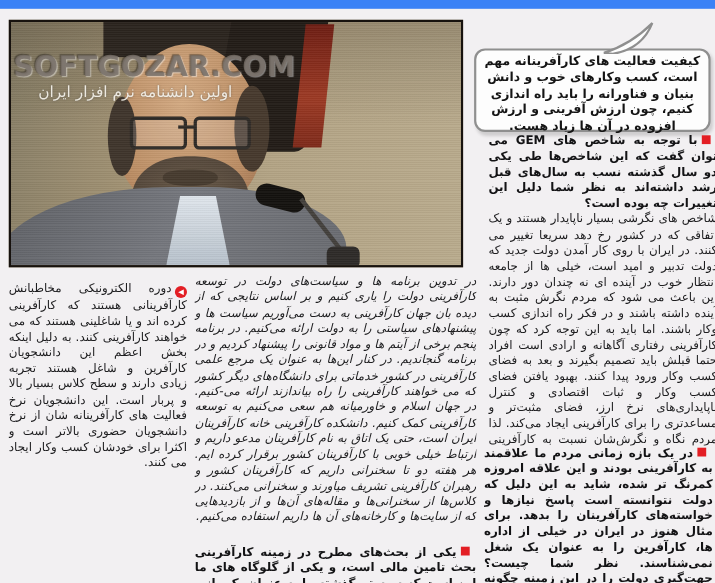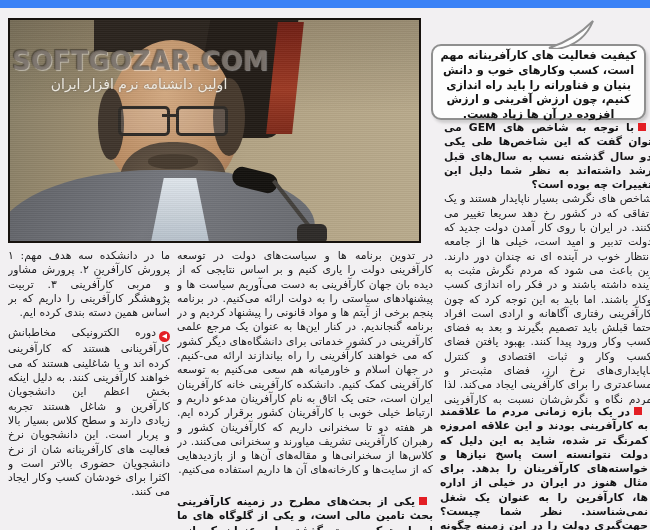--- a/index.html
+++ b/index.html
@@ -35,21 +35,21 @@
         clip-path:polygon(22% 0,78% 0,100% 100%,0 100%);}
   .mic-head{left:222px;top:150px;width:46px;height:20px;border-radius:10px;background:#14120f;
         transform:rotate(14deg);}
   .mic-stem{left:262px;top:162px;width:4px;height:78px;background:#43403c;
         transform:rotate(-38deg);transform-origin:top left;}
   .mic-base{left:287px;top:204px;width:30px;height:20px;border-radius:6px;background:#2e2b28;}
   .grain{inset:0;background-image:repeating-linear-gradient(0deg,rgba(255,255,255,.035) 0 1px,rgba(0,0,0,.035) 1px 2px);}
   .wm-title{left:2px;top:26px;width:100%;font-weight:800;font-size:26px;letter-spacing:0;
         color:rgba(118,110,102,.82);white-space:nowrap;
         text-shadow:1px 1px 1px rgba(255,255,255,.45),-1px -1px 1px rgba(40,35,30,.5);}
-  .wm-sub{left:20px;top:56px;width:218px;direction:rtl;text-align:center;font-size:14px;
+  .wm-sub{left:4px;top:56px;width:218px;direction:rtl;text-align:center;font-size:14px;
         color:rgba(246,243,236,.92);text-shadow:0 0 2px rgba(80,75,70,.65);}
 
   
   .bubble{position:absolute;left:431px;top:36px;width:211px;height:72px;background:#fdfdfd;
         border:2px solid #8f8f8f;border-radius:10px;box-shadow:2px 3px 3px rgba(0,0,0,.15);}
   .bubble-text{padding:3px 7px;direction:rtl;text-align:center;font-weight:700;font-size:11.3px;
         line-height:14.8px;color:#141414;}
   .tail{position:absolute;top:-27px;left:112px;}
 
   
@@ -57,21 +57,21 @@
        color:#1d1d1f;overflow:hidden;}
   .col p{margin:0;}
   .q{font-weight:700;color:#131315;text-indent:6px;}
   .sq{display:inline-block;width:8px;height:8px;background:#e31e24;margin-left:4px;}
   .arrow-bullet{display:inline-block;width:11px;height:11px;border-radius:50%;background:#e31e24;
        color:#fff;font-size:6.5px;line-height:11px;text-align:center;margin-left:3px;vertical-align:-2px;
        text-indent:0;}
   .gap-top{margin-top:6px !important;}
   .col-right-top{left:444px;top:113px;width:208px;height:284px;}
   .col-right-bottom{left:440px;top:397px;width:208px;height:133px;}
-  .col-mid-top{left:177px;top:241px;width:256px;height:245px;}
+  .col-mid-top{left:177px;top:241px;width:256px;height:245px;font-style:italic;}
   .col-mid-q{left:177px;top:487px;width:256px;height:43px;}
   .col-left-flow{left:8px;top:241px;width:162px;height:289px;}
   .partial-dot{position:absolute;left:150px;top:525px;width:11px;height:11px;border-radius:50%;
        background:#e31e24;}
 </style>
 </head>
 <body>
 
 <div class="page">
 
@@ -117,19 +117,18 @@
   </div>
 
   <div class="col col-mid-top">
     <p class="a">در تدوین برنامه ها و سیاست‌های دولت در توسعه کارآفرینی دولت را یاری کنیم و بر اساس نتایجی که از دیده بان جهان کارآفرینی به دست می‌آوریم سیاست ها و پیشنهادهای سیاستی را به دولت ارائه می‌کنیم. در برنامه پنجم برخی از آیتم ها و مواد قانونی را پیشنهاد کردیم و در برنامه گنجاندیم. در کنار این‌ها به عنوان یک مرجع علمی کارآفرینی در کشور خدماتی برای دانشگاه‌های دیگر کشور که می خواهند کارآفرینی را راه بیاندازند ارائه می-کنیم. در جهان اسلام و خاورمیانه هم سعی می‌کنیم به توسعه کارآفرینی کمک کنیم. دانشکده کارآفرینی خانه کارآفرینان ایران است، حتی یک اتاق به نام کارآفرینان مدعو داریم و ارتباط خیلی خوبی با کارآفرینان کشور برقرار کرده ایم. هر هفته دو تا سخنرانی داریم که کارآفرینان کشور و رهبران کارآفرینی تشریف میاورند و سخنرانی می‌کنند. در کلاس‌ها از سخنرانی‌ها و مقاله‌های آن‌ها و از بازدیدهایی که از سایت‌ها و کارخانه‌های آن ها داریم استفاده می‌کنیم.</p>
   </div>
   <div class="col col-mid-q">
     <p class="q"><span class="sq"></span><span>یکی از بحث‌های مطرح در زمینه کارآفرینی بحث تامین مالی است، و یکی از گلوگاه های ما این است که سیستم گذشته ما به عنوان یکی از</span></p>
   </div>
 
   <div class="col col-left-flow">
-    <p class="a">ما در دانشکده سه هدف مهم: ۱ پرورش کارآفرین ۲. پرورش مشاور و مربی کارآفرینی ۳. تربیت پژوهشگر کارآفرینی را داریم که بر اساس همین دسته بندی کرده ایم.</p>
     <p class="a gap-top"><span class="arrow-bullet">◀</span><span>دوره الکترونیکی مخاطبانش کارآفرینانی هستند که کارآفرینی کرده اند و یا شاغلینی هستند که می خواهند کارآفرینی کنند. به دلیل اینکه بخش اعظم این دانشجویان کارآفرین و شاغل هستند تجربه زیادی دارند و سطح کلاس بسیار بالا و پربار است. این دانشجویان نرخ فعالیت های کارآفرینانه شان از نرخ دانشجویان حضوری بالاتر است و اکثرا برای خودشان کسب وکار ایجاد می کنند.</span></p>
   </div>
 
   <span class="partial-dot"></span>
 
 </div>
 
 </body></html>

